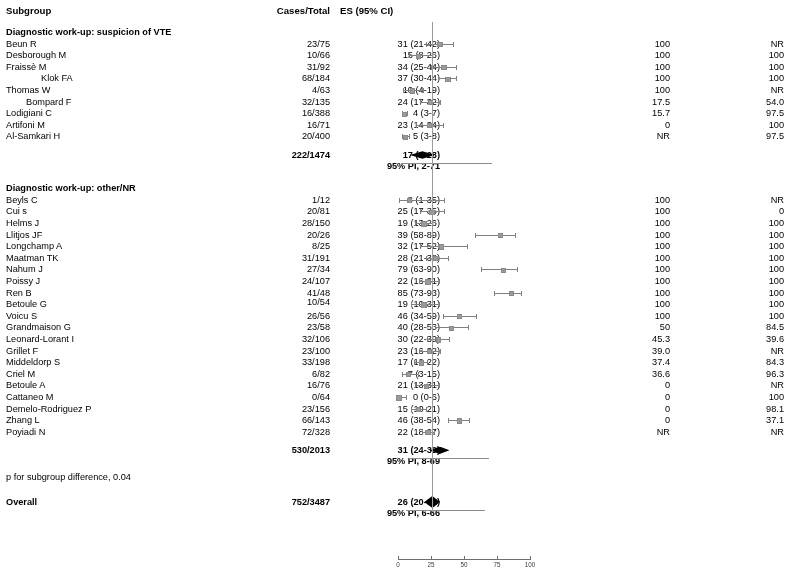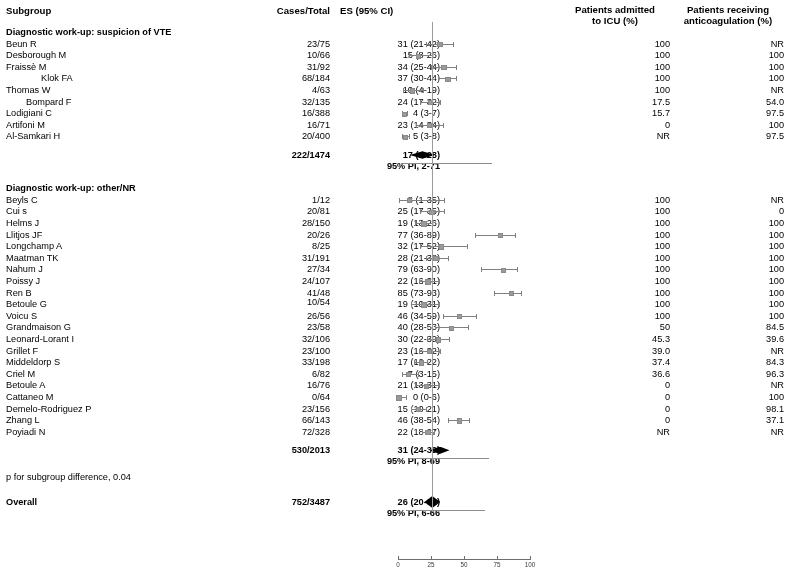--- a/index.html
+++ b/index.html
@@ -107,28 +107,20 @@
   }
 </style>
 </head>
 <body>
 
 <div id="plot">
 
   <div class="cell hdr hdr-sub">Subgroup</div>
   <div class="cell hdr hdr-cases">Cases/Total</div>
   <div class="cell hdr hdr-es">ES (95% CI)</div>
-  <div class="cell hdr hdr-icu">
-    <span>Patients admitted</span>
-    <span>to ICU (%)</span>
-  </div>
-  <div class="cell hdr hdr-ac">
-    <span>Patients receiving</span>
-    <span>anticoagulation (%)</span>
-  </div>
 
   <div id="text-layer">
       <div class="cell col-sub bold" style="top: 27px;">Diagnostic work-up: suspicion of VTE</div>
       <div class="cell col-sub" style="top: 38.6px;">Beun R</div>
       <div class="cell col-cases" style="top: 38.6px;">23/75</div>
       <div class="cell col-es" style="top: 38.6px;">31 (21-42)</div>
       <div class="cell col-icu" style="top: 38.6px;">100</div>
       <div class="cell col-ac" style="top: 38.6px;">NR</div>
       <div class="cell col-sub" style="top: 50.2px;">Desborough M</div>
       <div class="cell col-cases" style="top: 50.2px;">10/66</div>
@@ -184,21 +176,21 @@
       <div class="cell col-es" style="top: 206.3px;">25 (17-35)</div>
       <div class="cell col-icu" style="top: 206.3px;">100</div>
       <div class="cell col-ac" style="top: 206.3px;">0</div>
       <div class="cell col-sub" style="top: 217.9px;">Helms J</div>
       <div class="cell col-cases" style="top: 217.9px;">28/150</div>
       <div class="cell col-es" style="top: 217.9px;">19 (13-26)</div>
       <div class="cell col-icu" style="top: 217.9px;">100</div>
       <div class="cell col-ac" style="top: 217.9px;">100</div>
       <div class="cell col-sub" style="top: 229.5px;">Llitjos JF</div>
       <div class="cell col-cases" style="top: 229.5px;">20/26</div>
-      <div class="cell col-es" style="top: 229.5px;">77 (36-89)</div>
+      <div class="cell col-es" style="top: 229.5px;">39 (58-89)</div>
       <div class="cell col-icu" style="top: 229.5px;">100</div>
       <div class="cell col-ac" style="top: 229.5px;">100</div>
       <div class="cell col-sub" style="top: 241.1px;">Longchamp A</div>
       <div class="cell col-cases" style="top: 241.1px;">8/25</div>
       <div class="cell col-es" style="top: 241.1px;">32 (17-52)</div>
       <div class="cell col-icu" style="top: 241.1px;">100</div>
       <div class="cell col-ac" style="top: 241.1px;">100</div>
       <div class="cell col-sub" style="top: 252.7px;">Maatman TK</div>
       <div class="cell col-cases" style="top: 252.7px;">31/191</div>
       <div class="cell col-es" style="top: 252.7px;">28 (21-38)</div>

